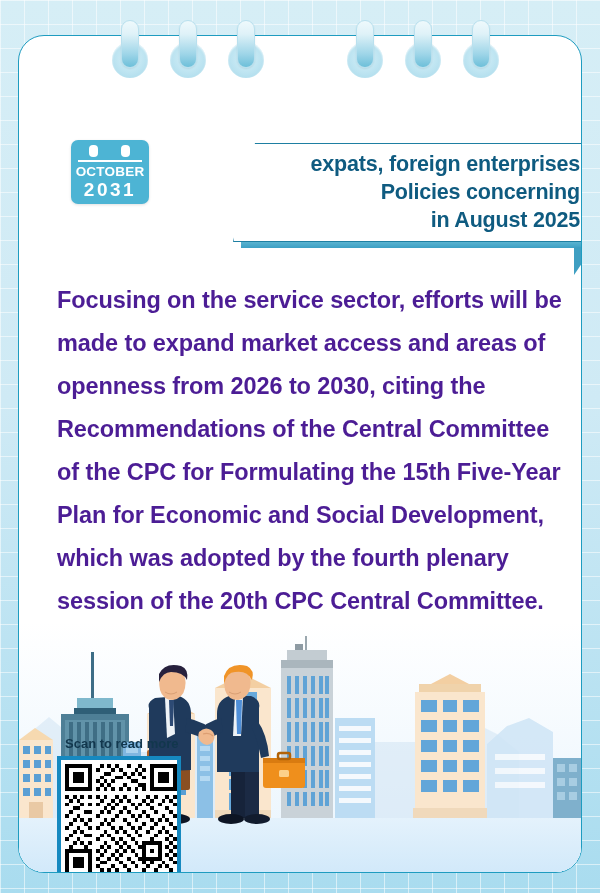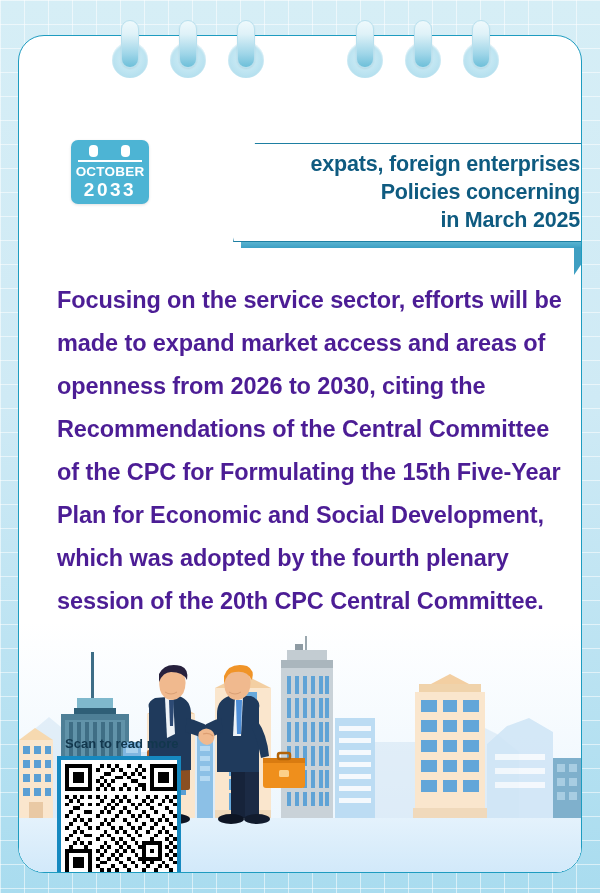--- a/index.html
+++ b/index.html
@@ -431,31 +431,31 @@
           <path d="M184 112 Q190 110 194 114" fill="none" stroke="#dc9e72" stroke-width="1.2"></path>
         </g>
       </g>
     </svg>
 
     <div class="calendar">
       <div class="cal-hole h1"></div>
       <div class="cal-hole h2"></div>
       <div class="cal-rule"></div>
       <div class="cal-month">OCTOBER</div>
-      <div class="cal-year">2033</div>
+      <div class="cal-year">2031</div>
     </div>
 
     <div class="banner-wrap">
       <div class="banner-shadowbar"></div>
       <div class="banner-tail"></div>
       <div class="banner">
         <div class="banner-inner">
           <span>expats, foreign enterprises</span>
           <span>Policies concerning</span>
-          <span>in March 2025</span>
+          <span>in August 2025</span>
         </div>
       </div>
     </div>
 
     <div class="body-text">Focusing on the service sector, efforts will be made to expand market access and areas of openness from 2026 to 2030, citing the Recommendations of the Central Committee of the CPC for Formulating the 15th Five-Year Plan for Economic and Social Development, which was adopted by the fourth plenary session of the 20th CPC Central Committee.</div>
 
     <div class="qr-block">
       <div class="qr-caption">Scan to read more</div>
       <div class="qr-frame">
         <svg width="112" height="112" viewBox="0 0 29 29" shape-rendering="crispEdges">

